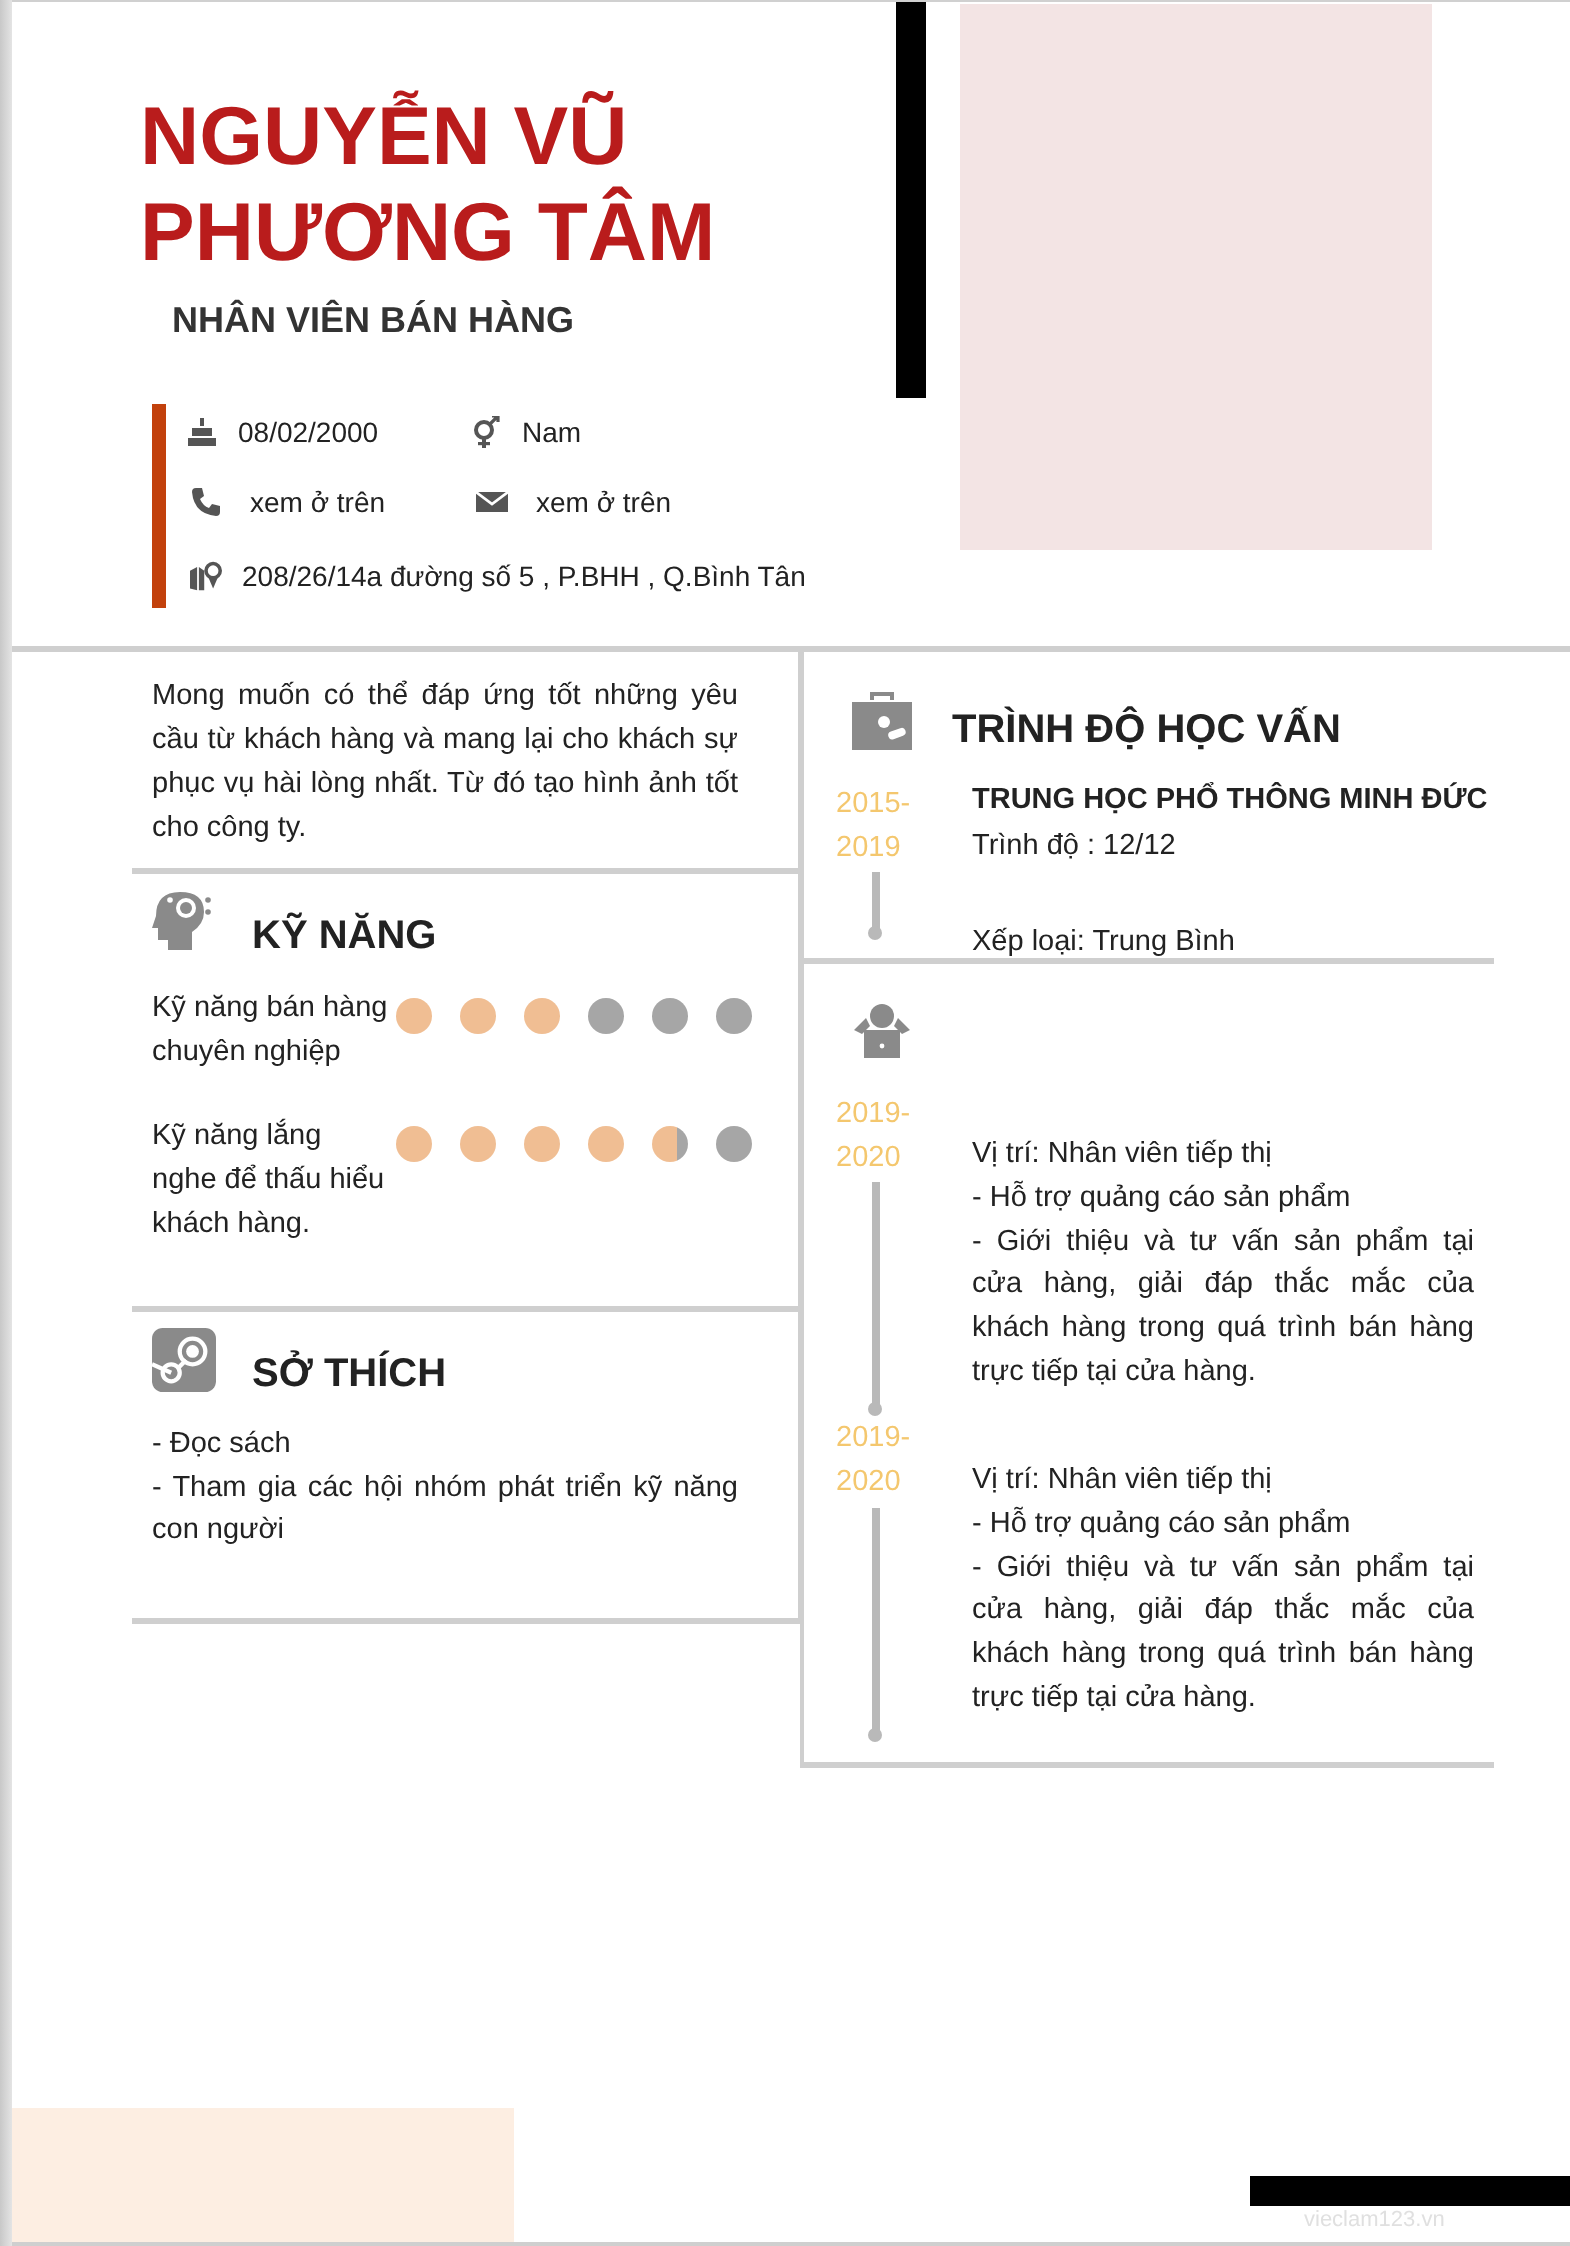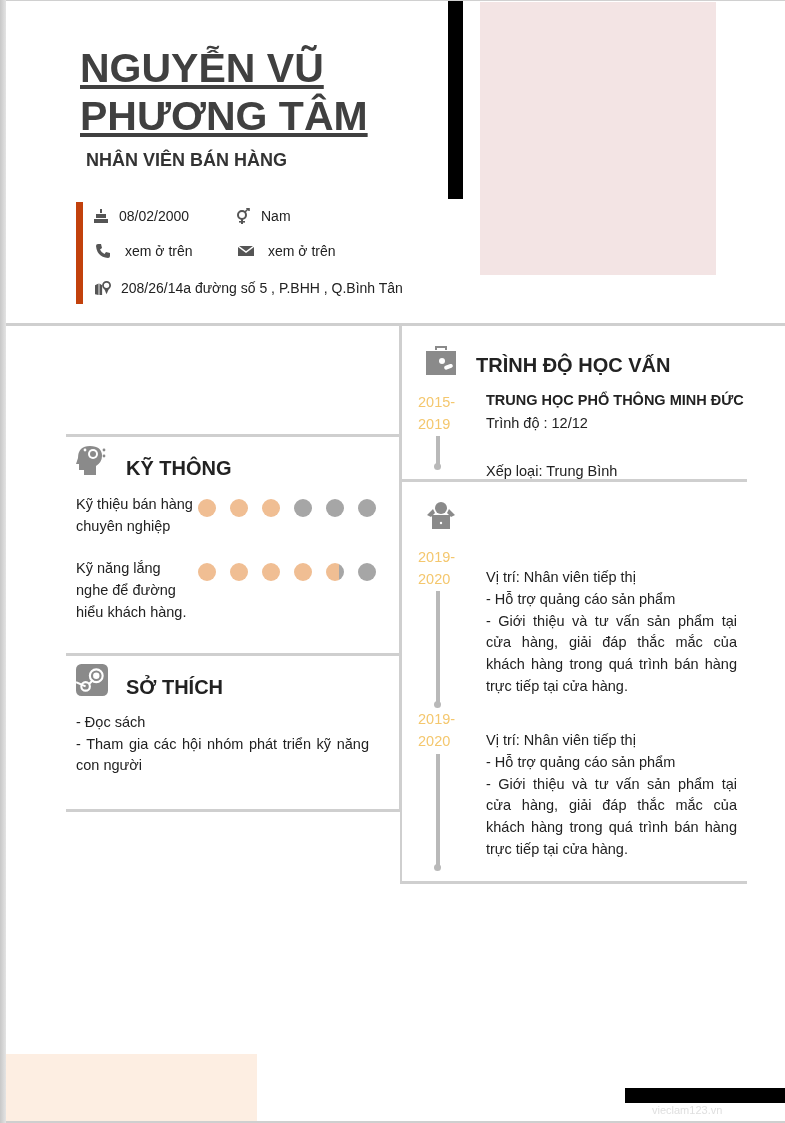--- a/index.html
+++ b/index.html
@@ -3,21 +3,21 @@
 <meta charset="utf-8">
 <style>
   * { box-sizing: border-box; margin: 0; padding: 0; }
   html, body { width: 785px; height: 1123px; overflow: hidden; background: #ffffff; }
   body { position: relative; font-family: "Liberation Sans", "DejaVu Sans", sans-serif; color: #222; }
   .page { position: absolute; left: 0; top: 0; width: 785px; height: 1123px; background: #fff; }
   .left-shadow { position: absolute; left: 0; top: 0; width: 6px; height: 1123px; background: linear-gradient(to right, #c8c8c8, #e4e4e4); }
   .top-border { position: absolute; left: 6px; top: 0; width: 779px; height: 1px; background: #d0d0d0; }
   .bottom-border { position: absolute; left: 6px; bottom: 0; width: 779px; height: 2px; background: #cfcfcf; }
 
-  .name { position: absolute; left: 80px; top: 44px; font-size: 41px; font-weight: bold; line-height: 48px; color: #404040; letter-spacing: 0px; text-decoration: underline; }
+  .name { position: absolute; left: 70px; top: 44px; font-size: 41px; font-weight: bold; line-height: 48px; color: #b91c1c; letter-spacing: 0px; }
   .job-title { position: absolute; left: 86px; top: 150px; font-size: 18px; font-weight: bold; color: #333; }
 
   .vbar-black { position: absolute; left: 448px; top: 1px; width: 15px; height: 198px; background: #000; }
   .pink-box { position: absolute; left: 480px; top: 2px; width: 236px; height: 273px; background: #f3e4e4; }
   .photo-box { position: absolute; left: 538px; top: 36px; width: 228px; height: 260px; background: #efefef; cursor: pointer; }
   .camera { position: absolute; left: 37px; top: 38px; width: 154px; height: 136px; }
   .photo-text { position: absolute; left: 0; top: 182px; width: 228px; text-align: center; font-size: 23px; color: #444; font-family: "DejaVu Sans", sans-serif; }
 
   .contact { position: absolute; left: 76px; top: 202px; width: 340px; height: 102px; border-left: 7px solid #c2410c; }
   .c-item { position: absolute; font-size: 14px; color: #222; display: flex; align-items: center; }
@@ -125,42 +125,43 @@
 
   <div class="hline" style="left:6px; top:323px; width:779px;"></div>
   <div class="vline" style="left:399px; top:326px; height:485px;"></div>
   <div class="vline" style="left:400px; top:326px; height:558px;"></div>
   <div class="hline" style="left:66px; top:434px; width:334px;"></div>
   <div class="hline" style="left:66px; top:653px; width:334px;"></div>
   <div class="hline" style="left:66px; top:809px; width:334px;"></div>
   <div class="hline" style="left:401px; top:479px; width:346px;"></div>
   <div class="hline" style="left:401px; top:881px; width:346px;"></div>
 
+  <div class="objective">Mong muốn có thể đáp ứng tốt những yêu cầu từ khách hàng và mang lại cho khách sự phục vụ hài lòng nhất. Từ đó tạo hình ảnh tốt cho công ty.</div>
 
   <svg class="sec-icon" style="left:76px; top:444px;" viewBox="0 0 32 32">
     <path d="M14 2 Q2 2 2 14 L0 20 L3 20 L3 26 L8 26 L8 31 L20 31 L20 22 Q26 18 26 12 Q26 2 14 2 Z" fill="#8a8a8a"></path>
     <circle cx="17" cy="10" r="5" fill="#fff"></circle>
     <circle cx="17" cy="10" r="3" fill="#8a8a8a"></circle>
     <circle cx="28" cy="6" r="1.4" fill="#8a8a8a"></circle>
       <circle cx="28" cy="12" r="1.4" fill="#8a8a8a"></circle>
       <circle cx="9" cy="6" r="1.4" fill="#fff"></circle>
   </svg>
-  <div class="sec-title" style="left:126px; top:457px;">KỸ THÔNG</div>
-
-  <div class="skill-label" style="top:493px;">Kỹ thiệu bán hàng chuyên nghiệp</div>
+  <div class="sec-title" style="left:126px; top:457px;">KỸ NĂNG</div>
+
+  <div class="skill-label" style="top:493px;">Kỹ năng bán hàng chuyên nghiệp</div>
   <div class="dots" style="top:499px;">
     <div class="dot on"></div>
     <div class="dot on"></div>
     <div class="dot on"></div>
     <div class="dot"></div>
     <div class="dot"></div>
     <div class="dot"></div>
   </div>
 
-  <div class="skill-label" style="top:557px;">Kỹ năng lắng nghe để đường hiểu khách hàng.</div>
+  <div class="skill-label" style="top:557px;">Kỹ năng lắng nghe để thấu hiểu khách hàng.</div>
   <div class="dots" style="top:563px;">
     <div class="dot on"></div>
     <div class="dot on"></div>
     <div class="dot on"></div>
     <div class="dot on"></div>
     <div class="dot half"></div>
     <div class="dot"></div>
   </div>
 
   <svg class="sec-icon" style="left:76px; top:664px;" viewBox="0 0 30 30">

